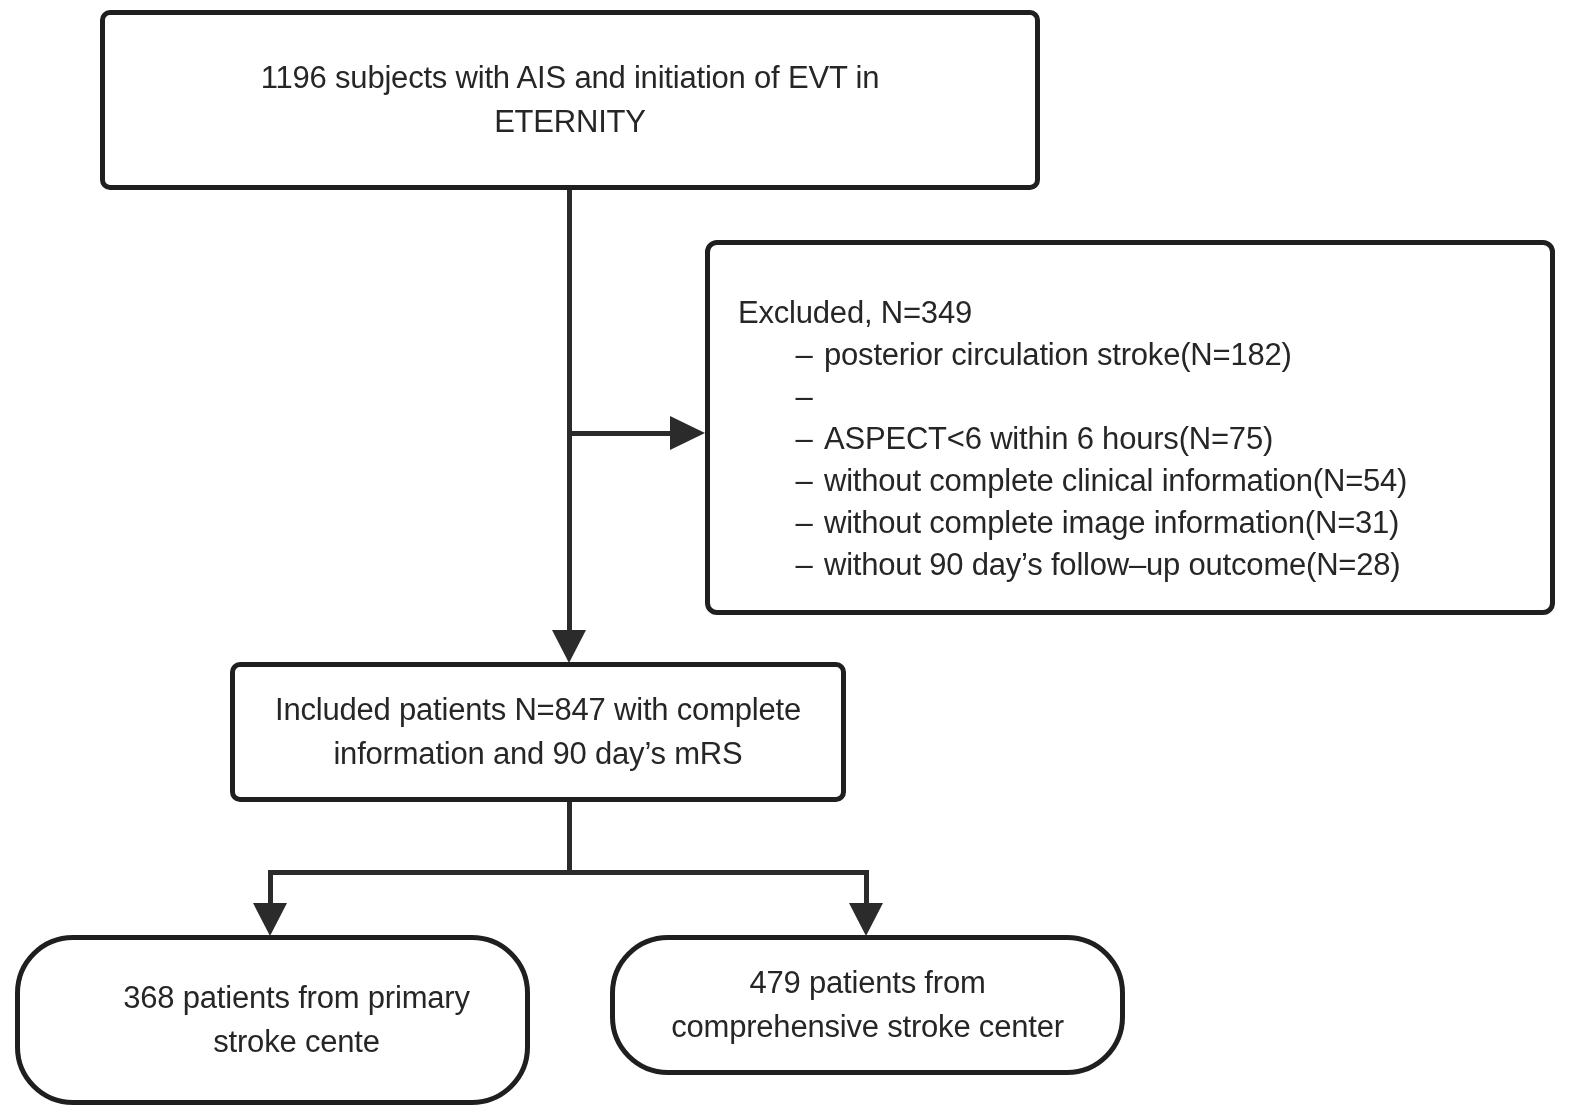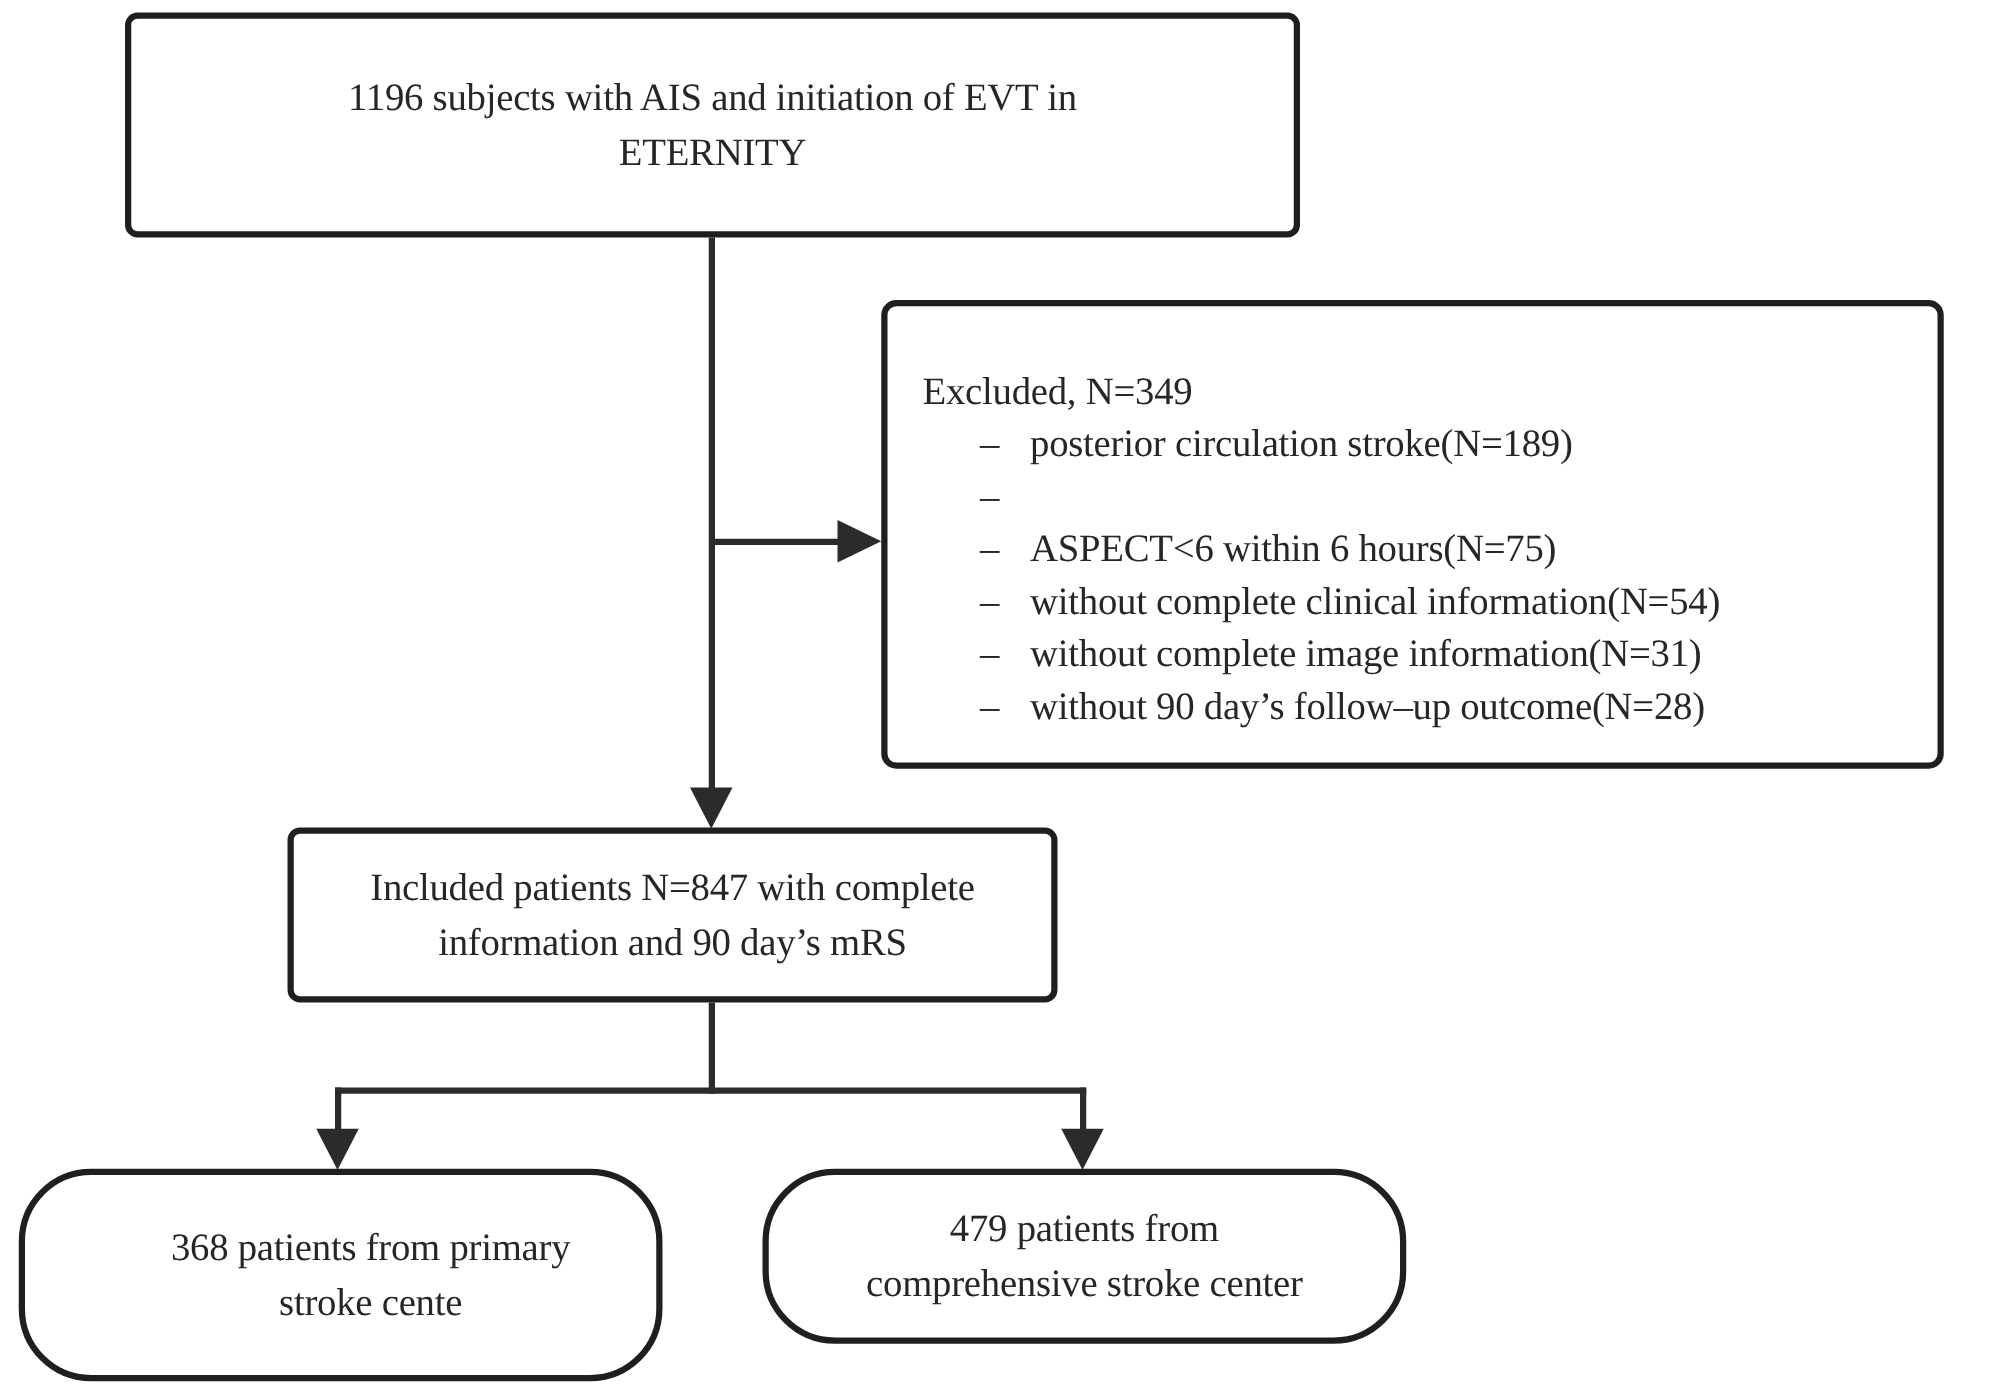--- a/index.html
+++ b/index.html
@@ -7,21 +7,21 @@
     --line:#2b2b2b;
     --text:#262626;
     --bg:#ffffff;
   }
   html,body{margin:0;padding:0;background:var(--bg);}
   .canvas{
     position:relative;
     width:1594px;
     height:1120px;
     background:var(--bg);
-    font-family:Liberation Serif, serif;
+    font-family:Liberation Sans, sans-serif;
     color:var(--text);
     overflow:hidden;
   }
   .box{
     position:absolute;
     background:var(--bg);
     border:5px solid var(--border);
     box-sizing:border-box;
     display:flex;
     flex-direction:column;
@@ -36,21 +36,21 @@
   .box-included{ left:230px; top:662px; width:616px; height:140px; border-radius:10px; }
   .box-pill{ border-radius:58px; }
   .box-psc{ left:15px;  top:935px; width:515px; height:170px;padding-left:48px; }
   .box-csc{ left:610px; top:935px; width:515px; height:140px; }
 
   .box-excluded{
     left:705px; top:240px; width:850px; height:375px;
     border-radius:12px;
     align-items:flex-start;
     justify-content:flex-start;
-    text-align:left;
+    text-align:center;
     padding:47px 20px 0 28px;
     line-height:42px;
   }
   .excl-title{ white-space:nowrap; }
   .excl-item{ display:flex; margin-left:46px; white-space:nowrap; }
   .excl-dash{ width:40px; flex:none; }
 
   
   .seg{ position:absolute; background:var(--line); }
   .seg-v{ width:5px; }
@@ -83,21 +83,21 @@
   <div class="seg seg-v" style="left:567px; top:190px; height:442px;"></div>
   <div class="arrow-down" style="left:552px; top:630px;"></div>
 
   <div class="seg seg-h" style="left:569px; top:431px; width:105px;"></div>
   <div class="arrow-right" style="left:670px; top:416px;"></div>
 
   <div class="box box-excluded">
     <div class="excl-title">Excluded, N=349</div>
     <div class="excl-item">
       <span class="excl-dash">–</span>
-      <span>posterior circulation stroke(N=189)</span>
+      <span>posterior circulation stroke(N=182)</span>
     </div>
     <div class="excl-item">
       <span class="excl-dash">–</span>
     </div>
     <div class="excl-item">
       <span class="excl-dash">–</span>
       <span>ASPECT&lt;6 within 6 hours(N=75)</span>
     </div>
     <div class="excl-item">
       <span class="excl-dash">–</span>

